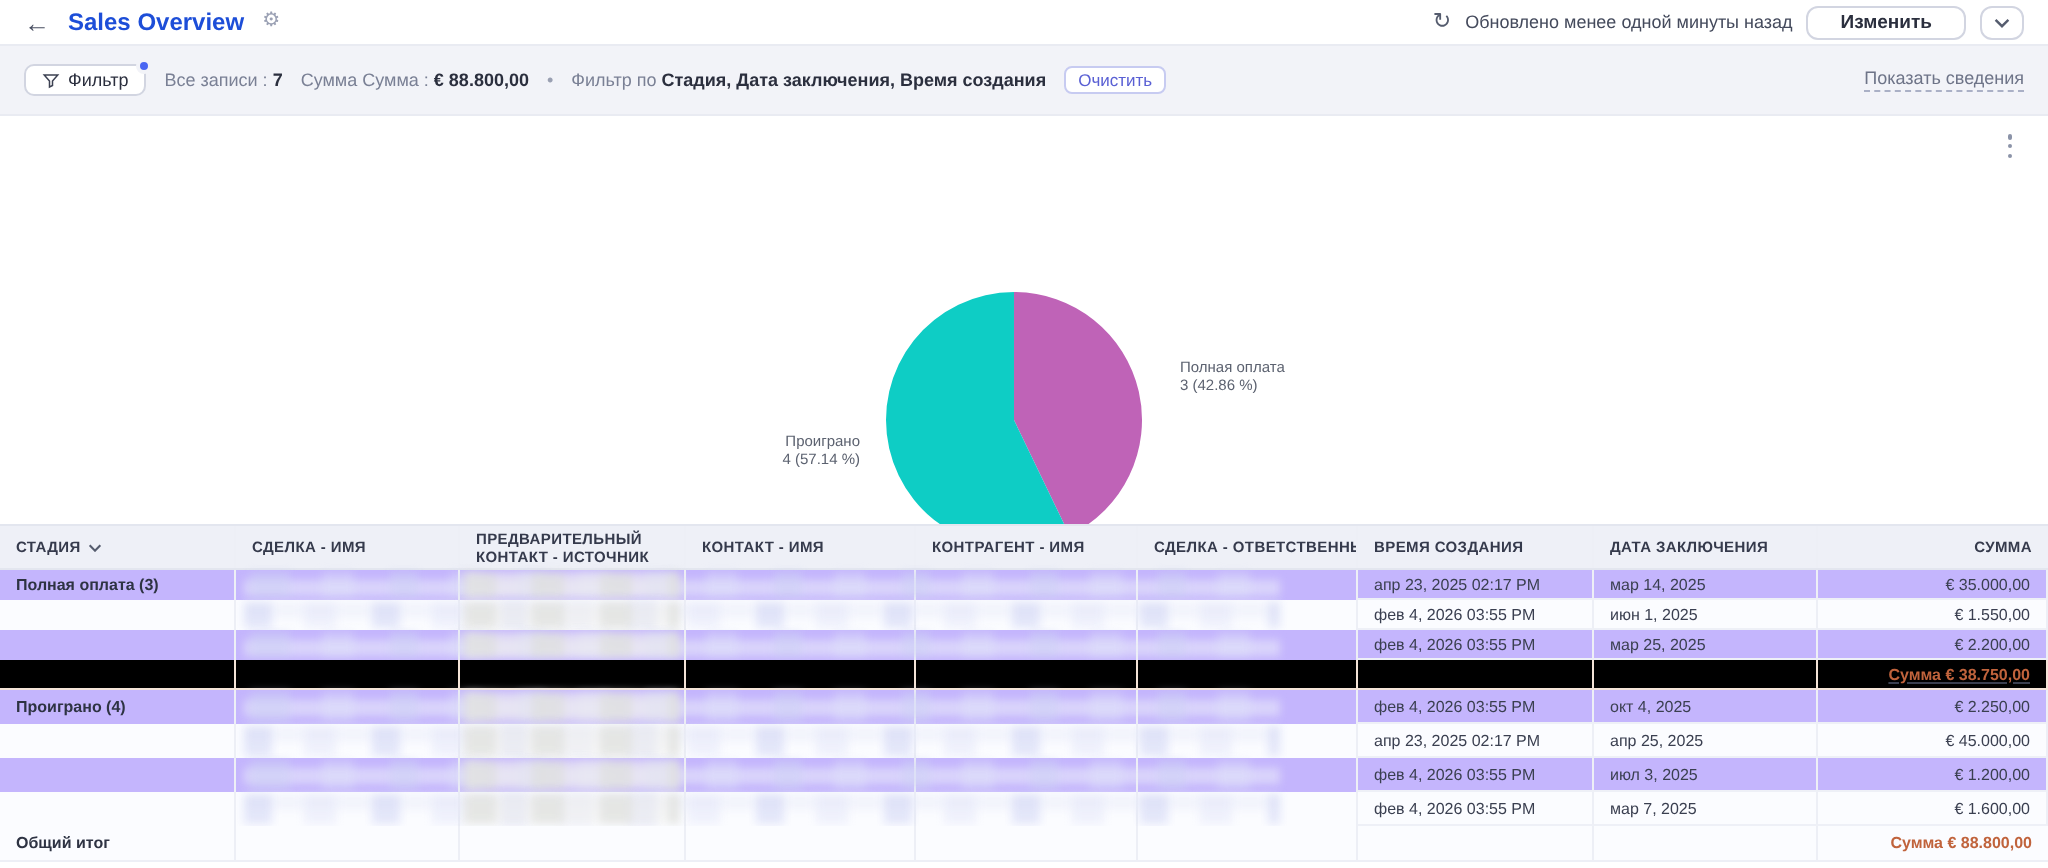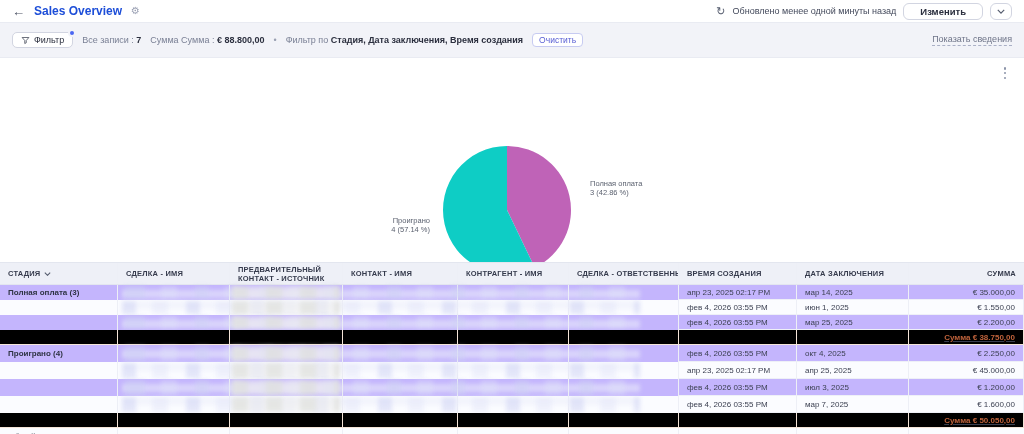--- a/index.html
+++ b/index.html
@@ -269,31 +269,20 @@
       <div class="cell stage"></div>
       <div class="cell stage"></div>
       <div class="cell stage"></div>
       <div class="cell stage"></div>
     <div class="cell">фев 4, 2026 03:55 PM</div>
     <div class="cell">мар 7, 2025</div>
     <div class="cell num">€ 1.600,00</div>
     <div class="blur-strip"></div>
     <div class="grey-patch"></div>
   </div>
-  <div class="trow subtotal-row">
-    <div class="cell"></div>
-      <div class="cell"></div>
-      <div class="cell"></div>
-      <div class="cell"></div>
-      <div class="cell"></div>
-      <div class="cell"></div>
-      <div class="cell"></div>
-      <div class="cell"></div>
-    <div class="cell num sub-sum">Сумма € 50.050,00</div>
-  </div>
 
   <div class="trow total-row">
     <div class="cell">
         <span class="total-label">Общий итог</span>
       </div>
     <div class="cell"></div>
       <div class="cell"></div>
       <div class="cell"></div>
       <div class="cell"></div>
       <div class="cell"></div>

